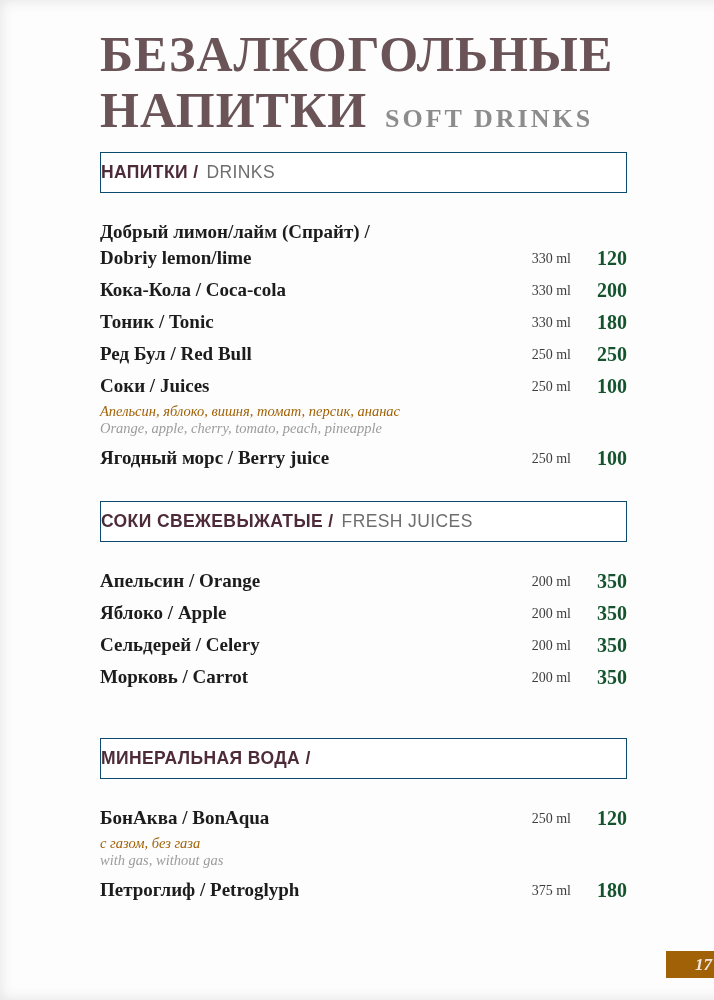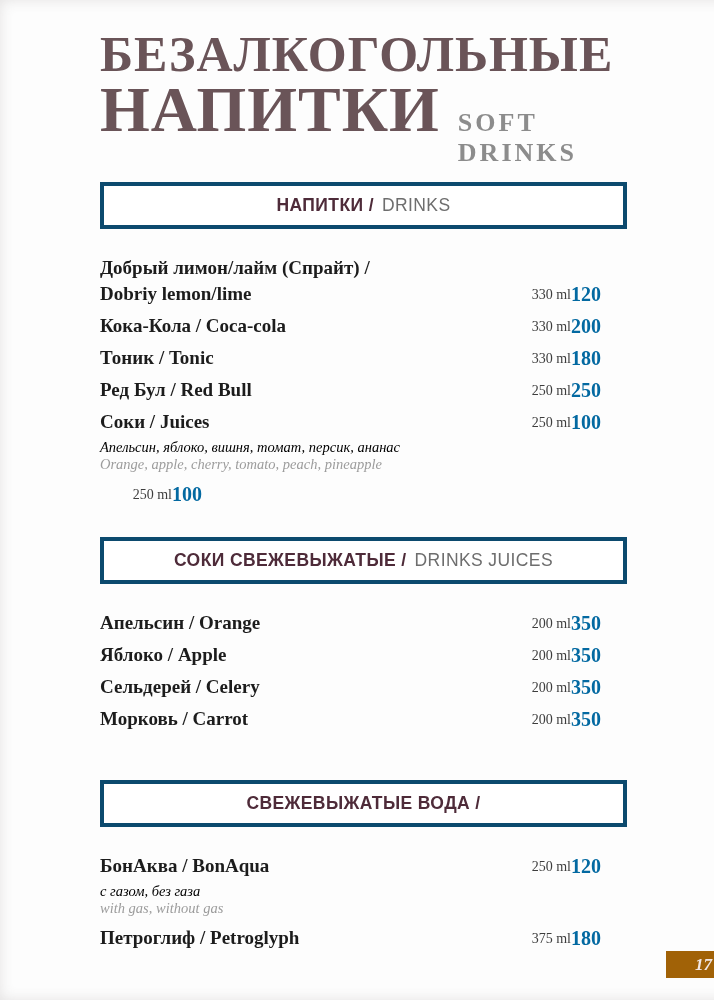--- a/index.html
+++ b/index.html
@@ -9,45 +9,45 @@
     box-shadow: inset 0 0 14px rgba(70,60,60,0.14);
     font-family:"Liberation Serif", serif;
     padding-left:30px;
   }
   .content { position:absolute; left:100px; top:0; width:527px; }
 
   
   .title-block { margin-top:26px; color:#6a5458; font-weight:bold; }
   .title-line1 { font-size:50px; line-height:56px; letter-spacing:1px; }
   .title-line2 { display:flex; align-items:baseline; gap:18px; }
-  .title-line2 .big { font-size:64px; line-height:56px; letter-spacing:1px; }
+  .title-line2 .big { font-size:50px; line-height:56px; letter-spacing:1px; }
   .subtitle { font-size:26px; letter-spacing:3px; color:#8c8c8c; font-weight:bold; }
 
   
   .section-header {
-    margin-top:14px; border:4px solid #0c4a6e; height:39px;
-    display:flex; align-items:center; justify-content:center; gap:8px;
+    margin-top:14px; border:1px solid #0c4a6e; height:39px;
+    display:flex; align-items:center; gap:8px;
     font-family:"Liberation Sans", sans-serif; font-size:17.5px;
     background:#fff;
   }
   .hdr-ru { color:#4e2b39; font-weight:bold; letter-spacing:0.4px; }
   .hdr-en { color:#6e6e6e; letter-spacing:0.4px; }
 
   .sec-juices { margin-top:30px; }
   .sec-water  { margin-top:48px; }
 
   
   .items { margin-top:26px; }
   .item  { display:flex; align-items:flex-end; margin-bottom:6px; }
   .item .name  { flex:1; font-weight:bold; font-size:19px; line-height:26px; color:#1c1c1c; }
   .item .vol   { width:72px; text-align:right; font-size:14px; line-height:25px; color:#3d3d3d; white-space:nowrap; }
-  .item .price { width:56px; text-align:left; font-size:20px; line-height:26px; font-weight:bold; color:#0369a1; }
+  .item .price { width:56px; text-align:right; font-size:20px; line-height:26px; font-weight:bold; color:#14532d; }
 
   .note { font-style:italic; font-size:14.5px; line-height:17px; margin:-2px 0 8px 0; }
-  .note .ru { color:#000000; }
+  .note .ru { color:#a16207; }
   .note .en { color:#9c9c9c; }
 
   .spaced { margin-top:8px; }
 
   
   .page-badge {
     position:absolute; right:3px; bottom:22px; width:75px; height:27px;
     background:#a16207; color:#f2e7e5; display:flex; align-items:center; justify-content:center;
     font-style:italic; font-size:17px; font-weight:bold; font-family:"Liberation Serif", serif;
   }
@@ -103,28 +103,29 @@
         <div class="name">Соки / Juices</div>
         <div class="vol">250 ml</div>
         <div class="price">100</div>
       </div>
       <div class="note">
         <div class="ru">Апельсин, яблоко, вишня, томат, персик, ананас</div>
         <div class="en">Orange, apple, cherry, tomato, peach, pineapple</div>
       </div>
 
       <div class="item spaced">
+        <div class="name">Ягодный морс / Berry juice</div>
         <div class="vol">250 ml</div>
         <div class="price">100</div>
       </div>
     </div>
 
     <div class="section-header sec-juices">
       <span class="hdr-ru">СОКИ СВЕЖЕВЫЖАТЫЕ /</span>
-      <span class="hdr-en">DRINKS JUICES</span>
+      <span class="hdr-en">FRESH JUICES</span>
     </div>
     <div class="items">
 
       <div class="item">
         <div class="name">Апельсин / Orange</div>
         <div class="vol">200 ml</div>
         <div class="price">350</div>
       </div>
 
       <div class="item">
@@ -140,21 +141,21 @@
       </div>
 
       <div class="item">
         <div class="name">Морковь / Carrot</div>
         <div class="vol">200 ml</div>
         <div class="price">350</div>
       </div>
     </div>
 
     <div class="section-header sec-water">
-      <span class="hdr-ru">СВЕЖЕВЫЖАТЫЕ ВОДА /</span>
+      <span class="hdr-ru">МИНЕРАЛЬНАЯ ВОДА /</span>
     </div>
     <div class="items">
 
       <div class="item">
         <div class="name">БонАква / BonAqua</div>
         <div class="vol">250 ml</div>
         <div class="price">120</div>
       </div>
       <div class="note">
         <div class="ru">с газом, без газа</div>

